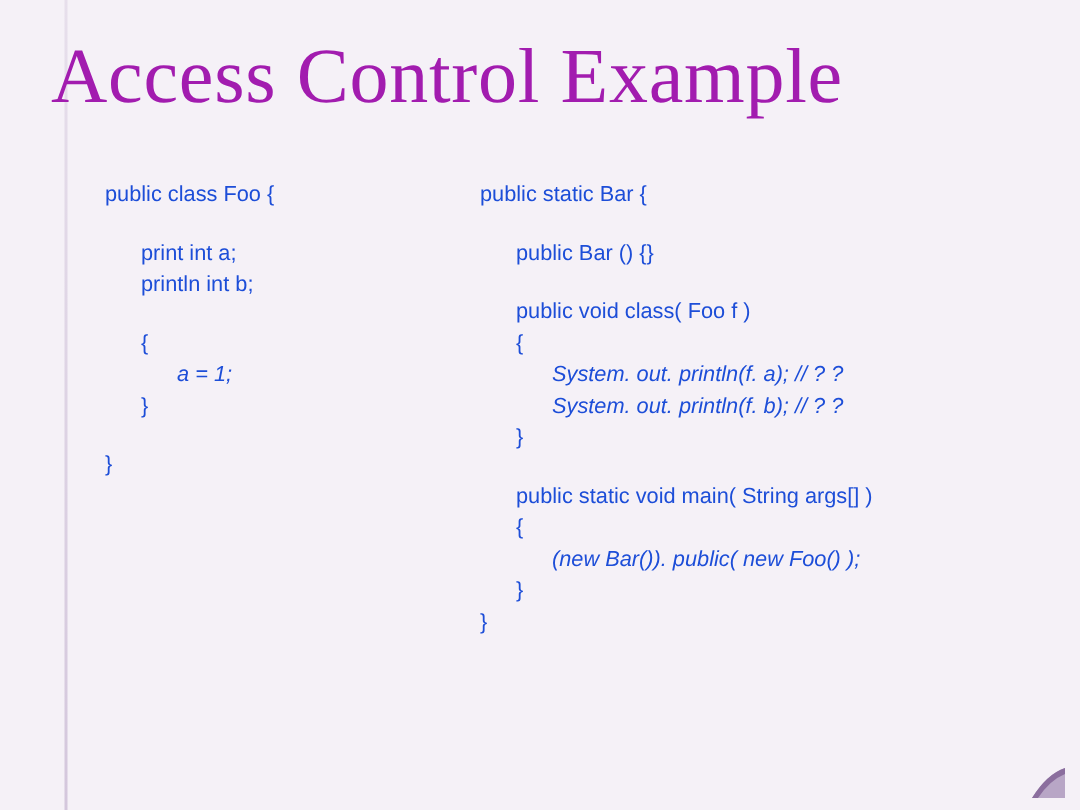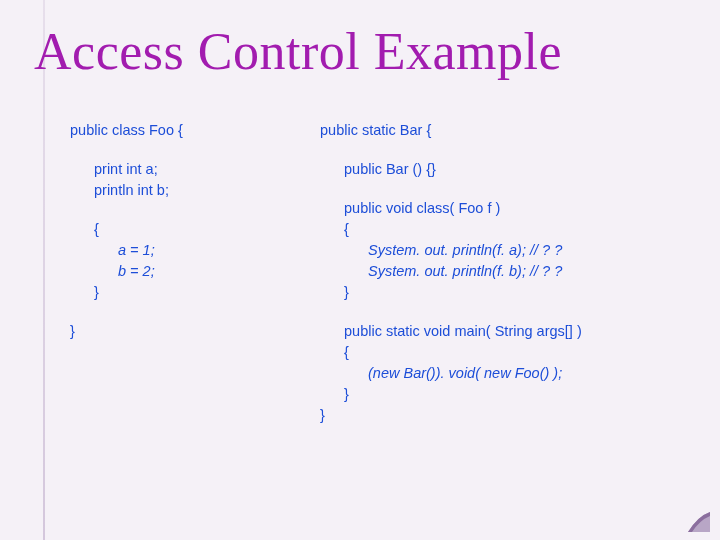--- a/index.html
+++ b/index.html
@@ -63,40 +63,39 @@
 <div class="code-cols">
 
   <div class="col-left">
     <div>public class Foo {</div>
     <div class="sp"></div>
     <div class="ind1">print int a;</div>
     <div class="ind1">println int b;</div>
     <div class="sp"></div>
     <div class="ind1">{</div>
     <div class="ind2">a = 1;</div>
-    <div class="ind2">b = 2;</div>
     <div class="ind1">}</div>
     <div class="sp"></div>
     <div>}</div>
   </div>
 
   <div class="col-right">
     <div>public static Bar {</div>
     <div class="sp"></div>
     <div class="ind1">public Bar () {}</div>
     <div class="sp"></div>
     <div class="ind1">public void class( Foo f )</div>
     <div class="ind1">{</div>
     <div class="ind2">System. out. println(f. a); // ? ?</div>
     <div class="ind2">System. out. println(f. b); // ? ?</div>
     <div class="ind1">}</div>
     <div class="sp"></div>
     <div class="ind1">public static void main( String args[] )</div>
     <div class="ind1">{</div>
-    <div class="ind2">(new Bar()). void( new Foo() );</div>
+    <div class="ind2">(new Bar()). public( new Foo() );</div>
     <div class="ind1">}</div>
     <div>}</div>
   </div>
 
 </div>
 
 <div class="corner">
   <svg width="22" height="20" viewBox="0 0 22 20">
     <path d="M0 20 L22 20 L22 0 Q10 4 0 20 Z" fill="#b8a6c6"></path>
     <path d="M0 20 Q10 4 22 0 L22 4 Q12 8 4 20 Z" fill="#8b6e9e"></path>

